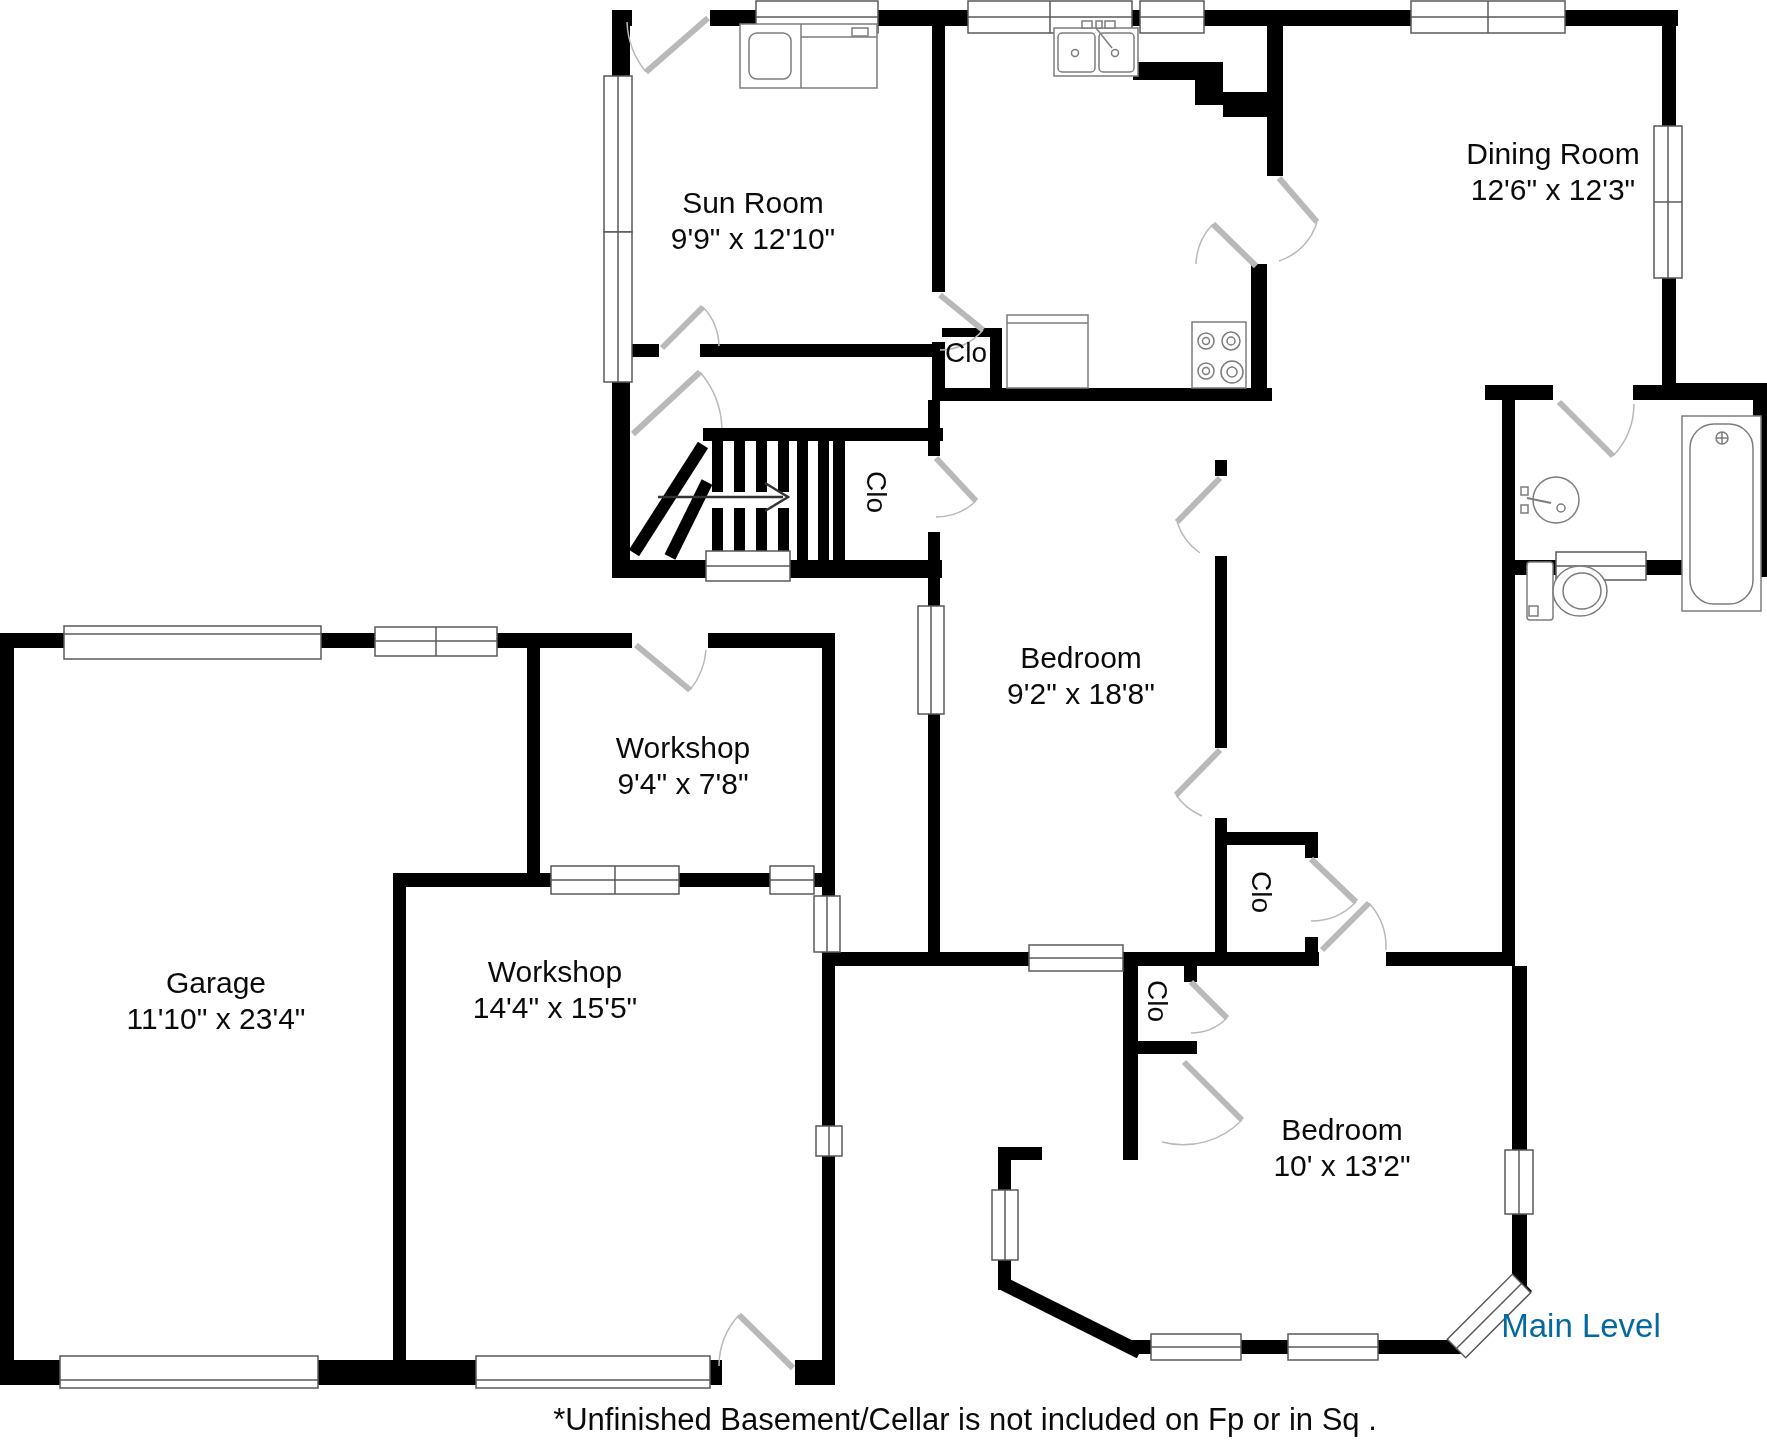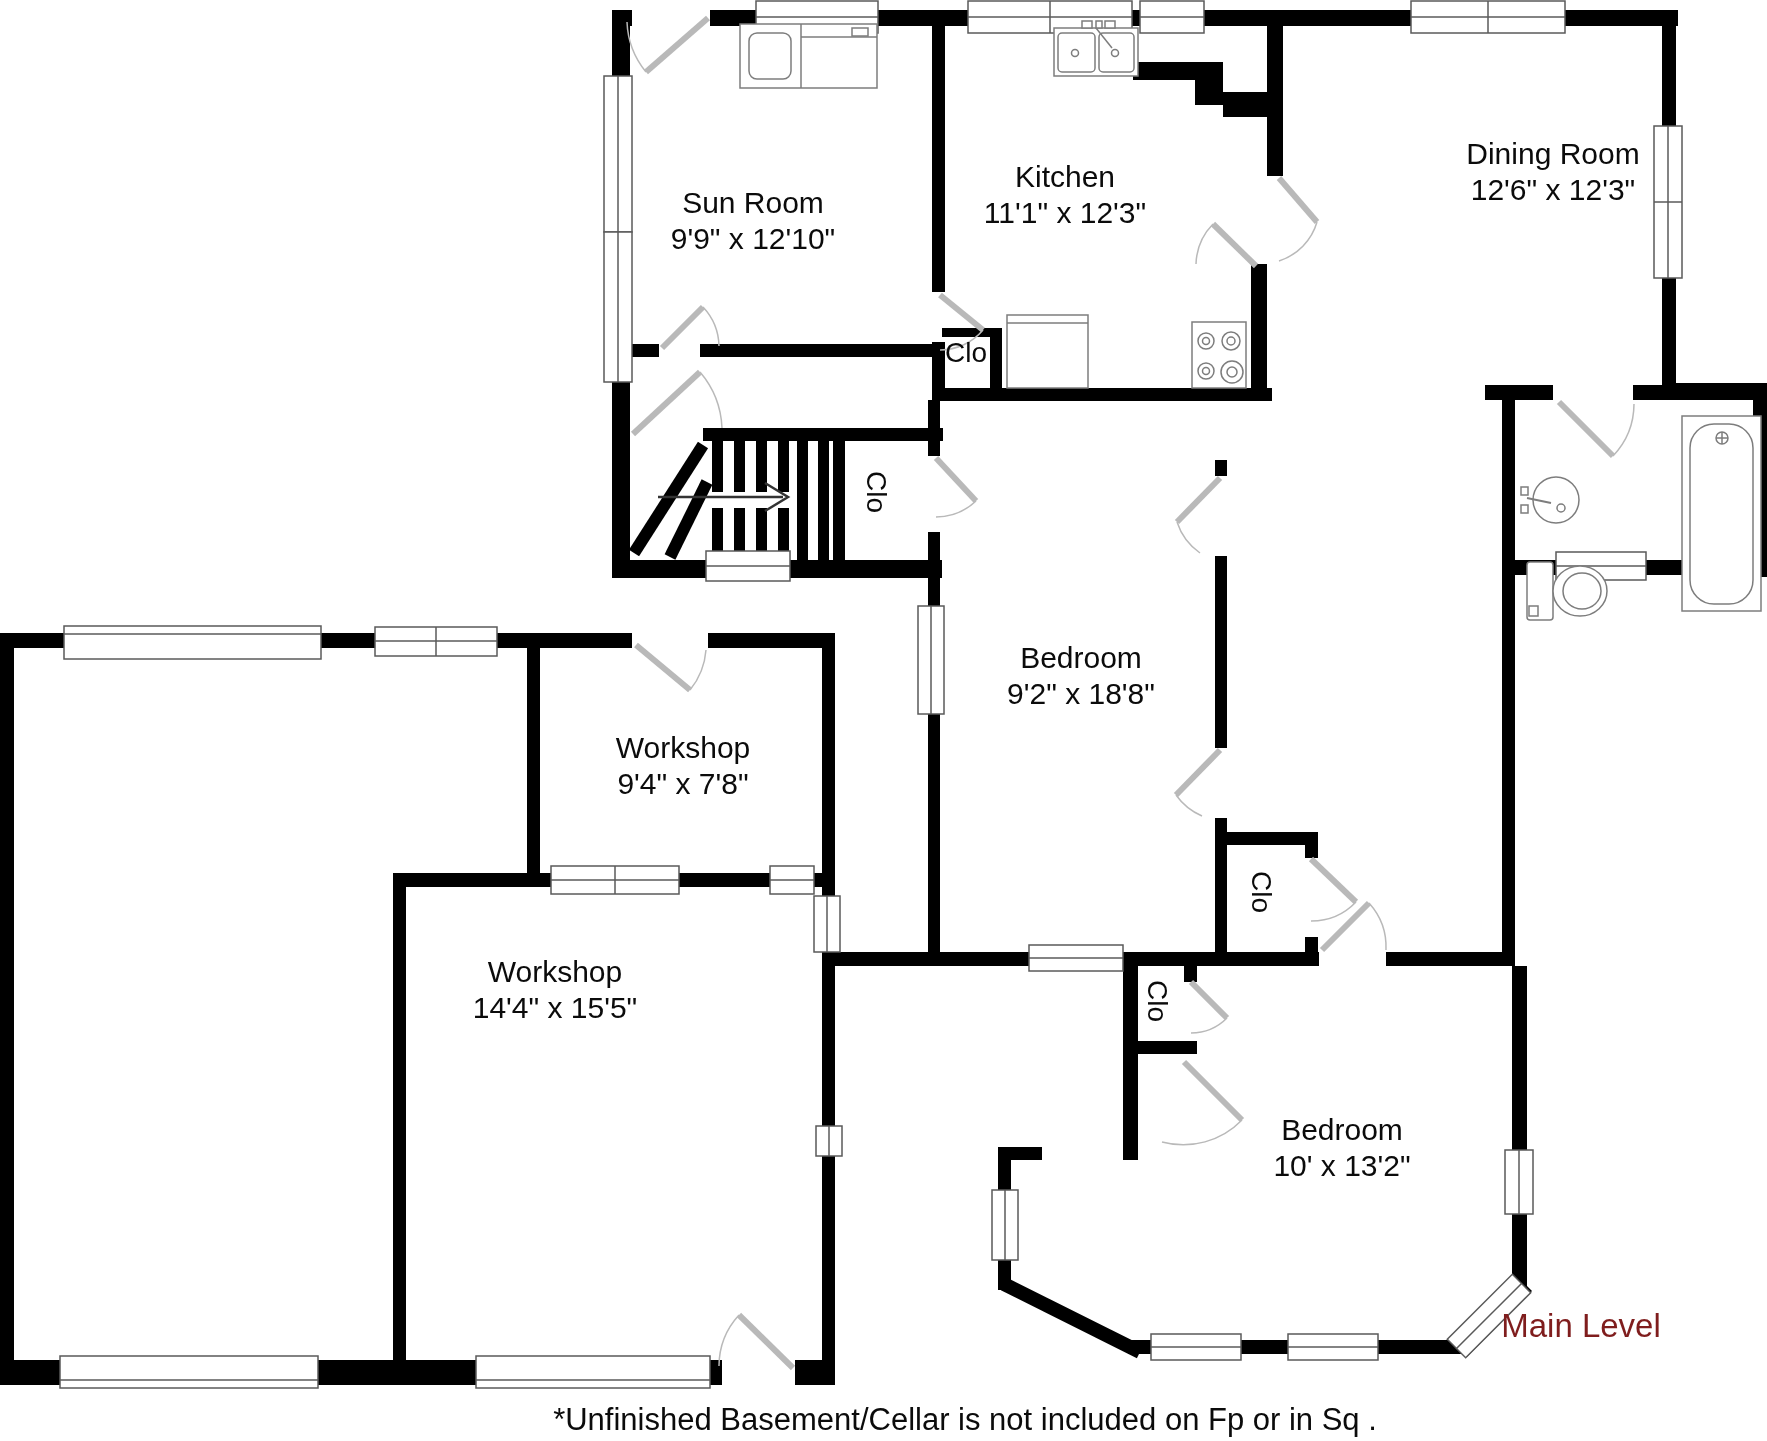--- a/index.html
+++ b/index.html
@@ -5,21 +5,21 @@
   html,body{margin:0;padding:0;background:#fff;}
   #stage{position:relative;width:1767px;height:1441px;background:#fff;overflow:hidden;
          font-family:"Liberation Sans", sans-serif;color:#111;}
   #plan-svg{position:absolute;left:0;top:0;}
   .w{fill:#000;}
   .lbl{position:absolute;transform:translate(-50%,-50%);text-align:center;
        font-size:30px;line-height:36px;white-space:nowrap;color:#0b0b0b;}
   .lbl .dims{display:block;}
   .clo{position:absolute;transform:translate(-50%,-50%);font-size:28px;color:#0b0b0b;white-space:nowrap;}
   .clo.rot{transform:translate(-50%,-50%) rotate(90deg);}
-  .level{position:absolute;transform:translate(-50%,-50%);font-size:33px;color:#7f1d1d;white-space:nowrap;}
+  .level{position:absolute;transform:translate(-50%,-50%);font-size:33px;color:#0369a1;white-space:nowrap;}
   .note{position:absolute;transform:translate(-50%,-50%);font-size:31px;color:#0b0b0b;white-space:nowrap;text-align:center;}
 </style>
 </head>
 <body>
 
 <div id="stage">
 
 <svg id="plan-svg" width="1767" height="1441" viewBox="0 0 1767 1441">
 
   <g>
@@ -355,24 +355,24 @@
       <rect x="1682" y="416" width="79" height="195"></rect>
       <rect x="1690" y="424" width="63" height="180" rx="24"></rect>
       <circle cx="1722" cy="438" r="6"></circle>
       <line x1="1716" y1="438" x2="1728" y2="438"></line>
       <line x1="1722" y1="432" x2="1722" y2="444"></line>
     </g>
   </g>
 </svg>
 
   <div class="lbl" style="left:753px;top:221px"><span>Sun Room</span><span class="dims">9'9" x 12'10"</span></div>
-  <div class="lbl" style="left:1065px;top:195px"><span>Kitchen</span><span class="dims">11'1" x 12'3"</span></div>
   <div class="lbl" style="left:1553px;top:172px"><span>Dining Room</span><span class="dims">12'6" x 12'3"</span></div>
   <div class="lbl" style="left:1081px;top:676px"><span>Bedroom</span><span class="dims">9'2" x 18'8"</span></div>
   <div class="lbl" style="left:683px;top:766px"><span>Workshop</span><span class="dims">9'4" x 7'8"</span></div>
+  <div class="lbl" style="left:216px;top:1001px"><span>Garage</span><span class="dims">11'10" x 23'4"</span></div>
   <div class="lbl" style="left:555px;top:990px"><span>Workshop</span><span class="dims">14'4" x 15'5"</span></div>
   <div class="lbl" style="left:1342px;top:1148px"><span>Bedroom</span><span class="dims">10' x 13'2"</span></div>
 
   <div class="clo" style="left:966px;top:353px">Clo</div>
   <div class="clo rot" style="left:876px;top:492px">Clo</div>
   <div class="clo rot" style="left:1261px;top:892px">Clo</div>
   <div class="clo rot" style="left:1157px;top:1001px">Clo</div>
 
   <div class="level" style="left:1581px;top:1326px">Main Level</div>
   <div class="note" style="left:965px;top:1420px">*Unfinished Basement/Cellar is not included on Fp or in Sq .</div>

